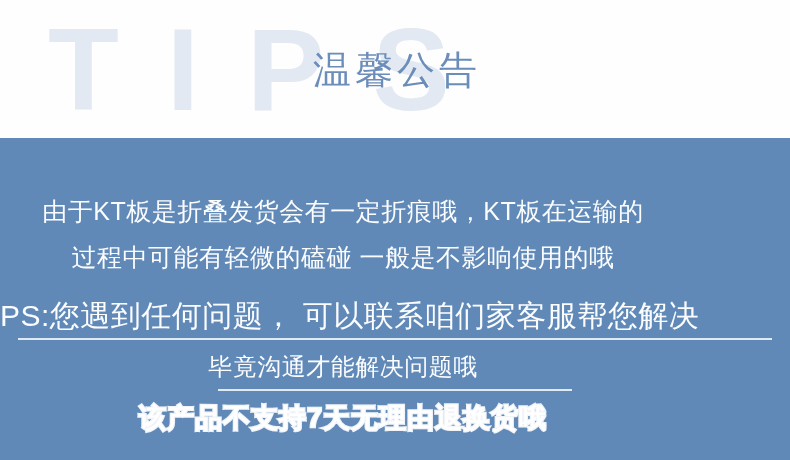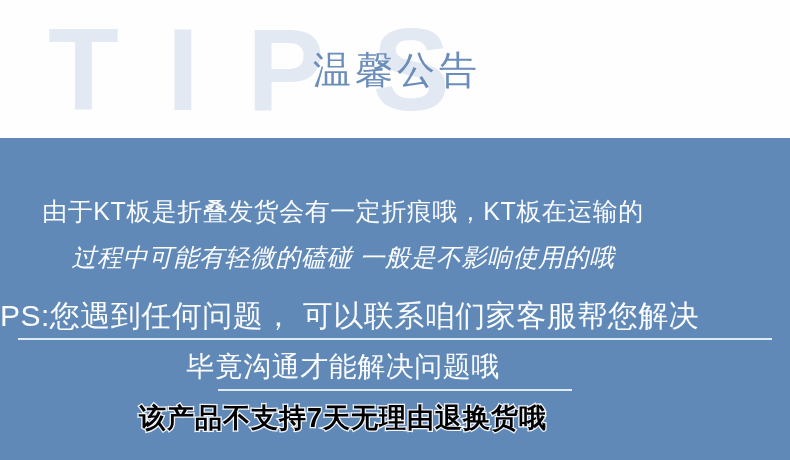--- a/index.html
+++ b/index.html
@@ -89,33 +89,32 @@
     font-size: 25px;
     line-height: 34px;
     letter-spacing: 0.5px;
   }
 
   #notice-line-2 {
     top: 102px;
     font-size: 25px;
     line-height: 34px;
     letter-spacing: 0.5px;
-    font-style: italic;
   }
 
   #notice-line-3 {
     top: 161px;
     font-size: 30px;
     line-height: 34px;
     letter-spacing: 0.5px;
   }
 
   #notice-line-4 {
     top: 212px;
-    font-size: 28px;
+    font-size: 24px;
     line-height: 34px;
     letter-spacing: 0.5px;
   }
 
   
   #notice-underline-wide {
     position: absolute;
     left: 18px;
     top: 200px;
     width: 754px;
@@ -131,21 +130,21 @@
     height: 2px;
     background: #dfeaf5;
   }
 
   #notice-line-5 {
     top: 262px;
     font-size: 27px;
     line-height: 36px;
     letter-spacing: 1px;
     font-weight: bold;
-    color: #000000;
+    color: #ffffff;
     -webkit-text-stroke: 2.5px #f0f4f9;
     paint-order: stroke fill;
   }
 </style>
 </head>
 <body>
 
 <div id="notice-card">
 
   <div id="header-banner">

